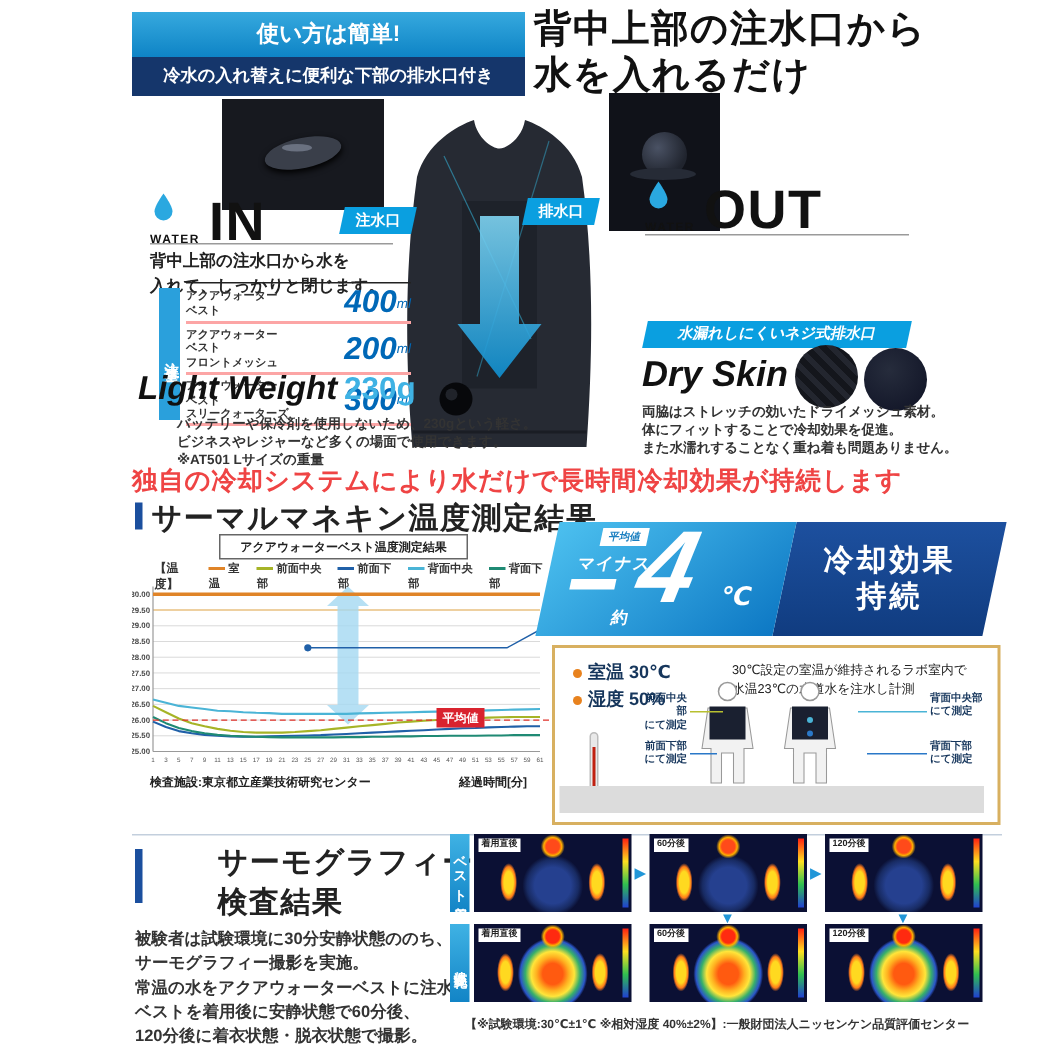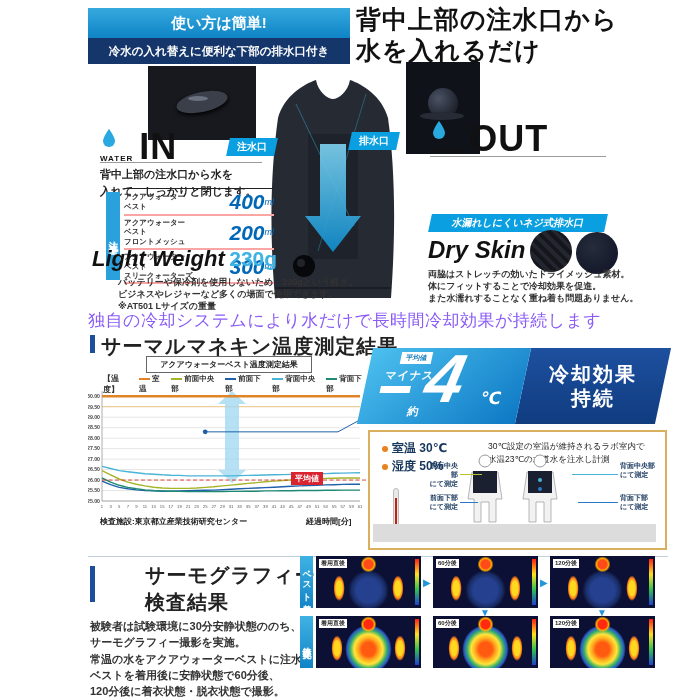--- a/index.html
+++ b/index.html
@@ -41,21 +41,21 @@
   .lw-title{font-size:22px;font-weight:900;font-style:italic;color:#111;}
   .lw-val{font-size:21px;font-weight:bold;color:#3fb2e4;}
   .small9{font-size:9px;font-weight:bold;color:#333;line-height:1.35;}
   .ds-title{font-size:24px;font-weight:900;font-style:italic;color:#111;}
   .fabric{position:absolute;border-radius:50%;width:42px;height:42px;}
   .fab1{background:repeating-linear-gradient(45deg,#14161c 0 4px,#23262f 4px 8px);}
   .fab2{background:radial-gradient(circle at 40% 35%,#262c3c,#14182a 75%);}
   .screwbadge{left:430px;top:214px;width:176px;height:18px;background:#0a9fe0;color:#fff;
     font-size:10px;font-weight:bold;text-align:center;line-height:18px;transform:skewX(-12deg);}
   
-  .redline{left:88px;top:309px;width:540px;font-size:17px;font-weight:400;color:#8b5cf6;letter-spacing:0.5px;}
+  .redline{left:88px;top:309px;width:540px;font-size:17px;font-weight:700;color:#ef4444;letter-spacing:0.5px;}
   
   .secbar{width:5px;background:#1b4f9e;}
   .sectitle{font-size:20px;font-weight:900;color:#222;letter-spacing:1px;line-height:1.35;}
   
   #chart{left:88px;top:356px;width:280px;height:200px;}
   .ctitle{position:absolute;left:58px;top:0;width:164px;border:1px solid #666;font-size:8px;font-weight:bold;color:#222;text-align:center;padding:2px 0;}
   #legend{position:absolute;left:2px;top:17px;display:flex;align-items:center;gap:5px;font-size:7.5px;font-weight:bold;color:#333;margin-left:13px;}
   .ldash{display:inline-block;width:11px;height:2px;margin-right:2px;vertical-align:middle;}
   .avgbox{position:absolute;left:203px;top:116px;width:32px;height:13px;background:#d9232e;color:#fff;
     font-size:8px;font-weight:bold;text-align:center;line-height:13px;}
@@ -398,14 +398,15 @@
       </div>
       <div class="thermal thermal-b" style="left: 250px; top: 60px;">
         <span class="tchip">120分後</span>
         <span class="tscale"></span>
       </div>
       <div class="tarrow" style="left: 123px; top: 22px;">▶</div>
       <div class="tarrow" style="left: 240px; top: 22px;">▶</div>
       <div class="tarrow" style="left: 180px; top: 52px;">▼</div>
       <div class="tarrow" style="left: 297px; top: 52px;">▼</div>
     </div>
+  <div class="abs caption">【※試験環境:30℃±1℃ ※相対湿度 40%±2%】:一般財団法人ニッセンケン品質評価センター</div>
 
 </div>
 
 </body></html>

